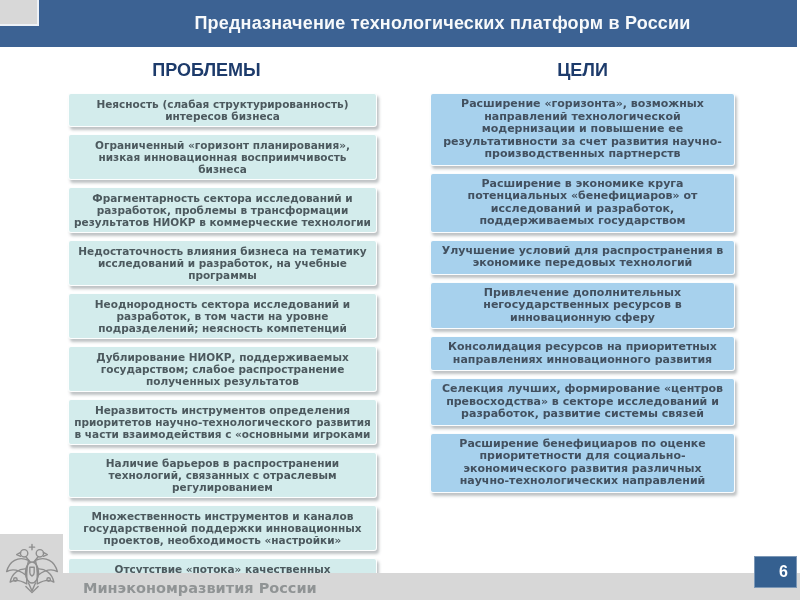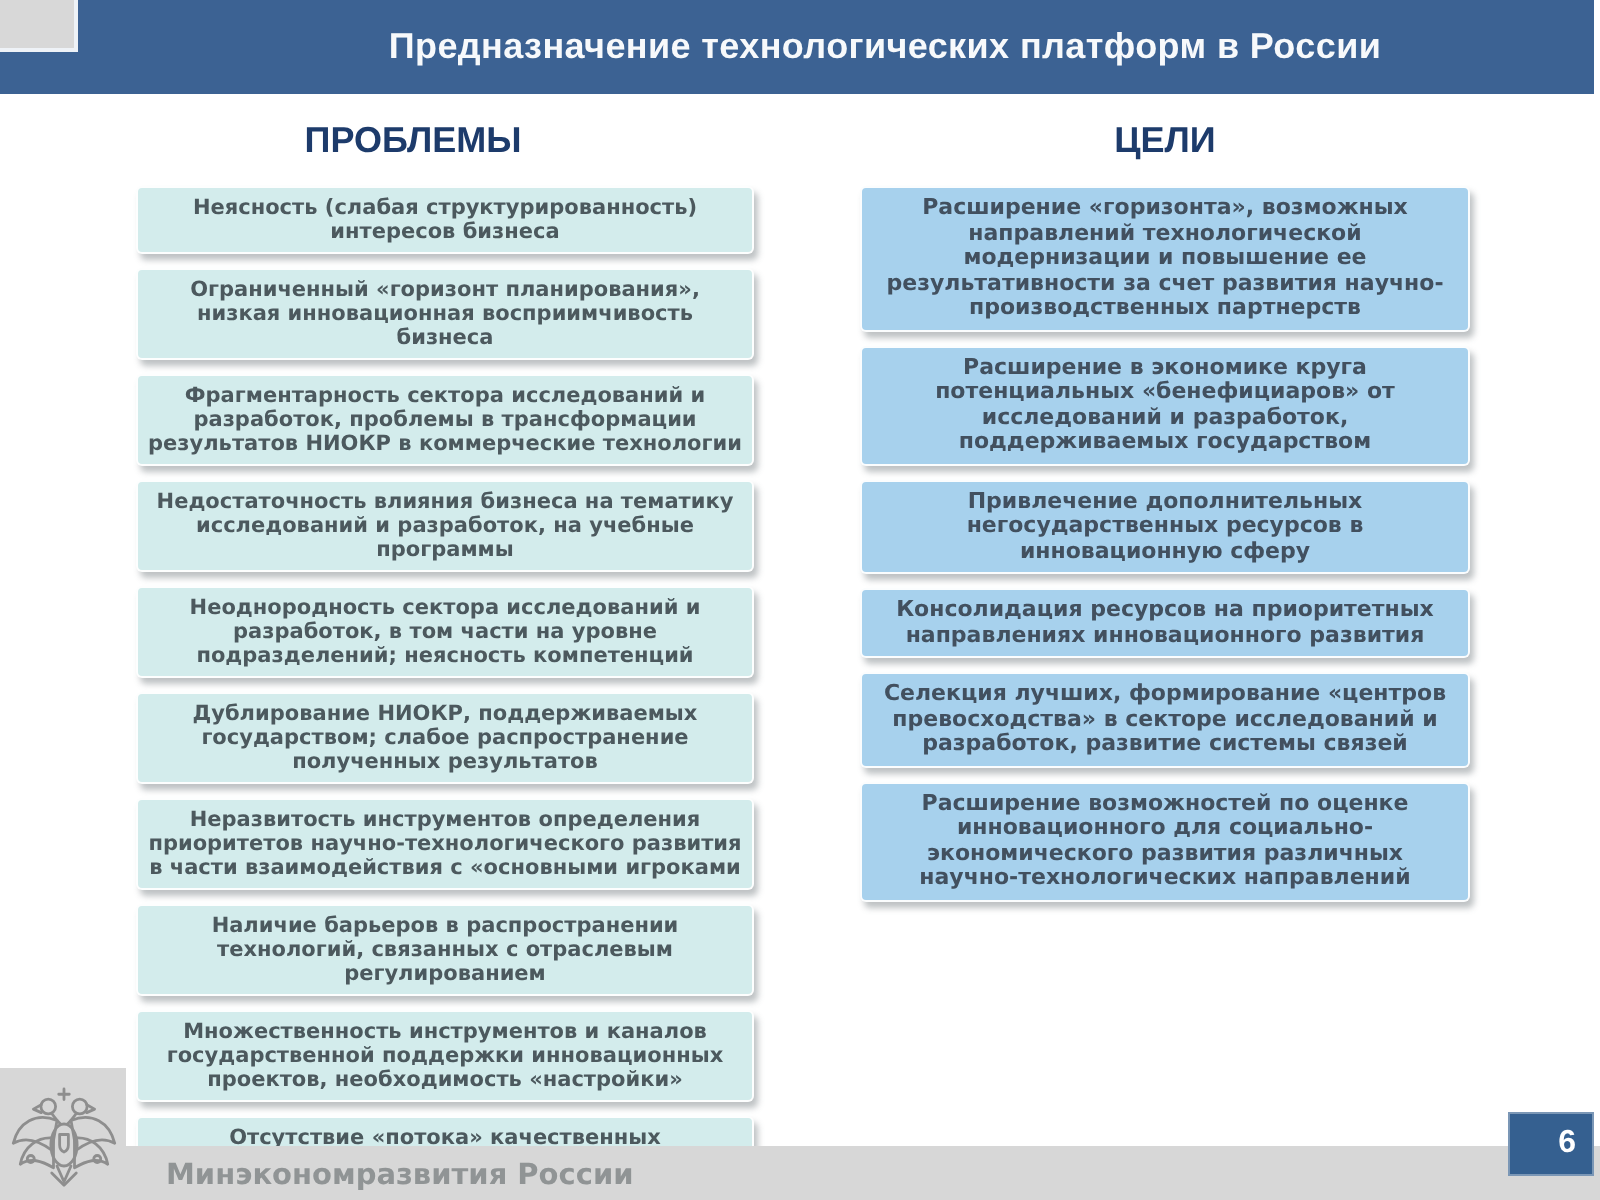--- a/index.html
+++ b/index.html
@@ -102,24 +102,25 @@
       <div class="box problem-box">Дублирование НИОКР, поддерживаемых государством; слабое распространение полученных результатов</div>
       <div class="box problem-box">Неразвитость инструментов определения приоритетов научно-технологического развития в части взаимодействия с «основными игроками</div>
       <div class="box problem-box">Наличие барьеров в распространении технологий, связанных с отраслевым регулированием</div>
       <div class="box problem-box">Множественность инструментов и каналов государственной поддержки инновационных проектов, необходимость «настройки»</div>
       <div class="box problem-box">Отсутствие «потока» качественных инновационных проектов</div>
   </div>
 
   <div class="column goals-col">
     <div class="box goal-box">Расширение «горизонта», возможных направлений технологической модернизации и повышение ее результативности за счет развития научно-производственных партнерств</div>
       <div class="box goal-box">Расширение в экономике круга потенциальных «бенефициаров» от исследований и разработок, поддерживаемых государством</div>
+      <div class="box goal-box">Улучшение условий для распространения в экономике передовых технологий</div>
       <div class="box goal-box">Привлечение дополнительных негосударственных ресурсов в инновационную сферу</div>
       <div class="box goal-box">Консолидация ресурсов на приоритетных направлениях инновационного развития</div>
       <div class="box goal-box">Селекция лучших, формирование «центров превосходства» в секторе исследований и разработок, развитие системы связей</div>
-      <div class="box goal-box">Расширение возможностей по оценке инновационного для социально-экономического развития различных научно-технологических направлений</div>
+      <div class="box goal-box">Расширение бенефициаров по оценке приоритетности для социально-экономического развития различных научно-технологических направлений</div>
   </div>
 
   <div class="footer-bar"></div>
 
   <div class="emblem-block">
     <svg class="eagle" width="56" height="60" viewBox="0 0 64 64" aria-hidden="true">
 
       <path d="M29 7 h6 M32 4 v6"></path>
 
       <circle cx="23" cy="14" r="4.2"></circle>

